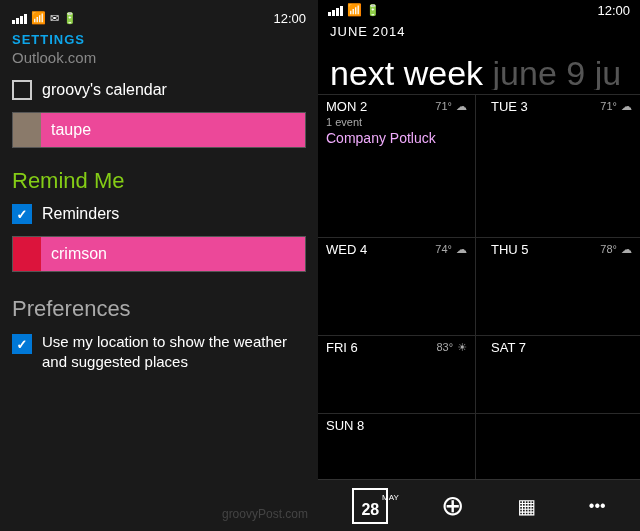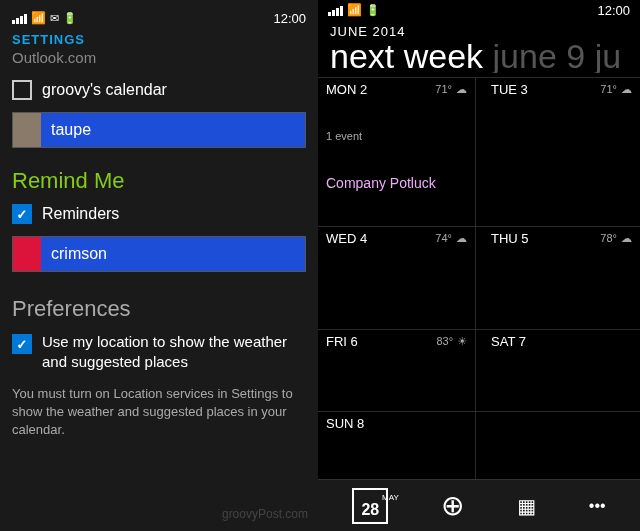--- a/index.html
+++ b/index.html
@@ -97,21 +97,21 @@
 
     .checkbox-label {
       color: #fff;
       font-size: 16px;
     }
 
     .color-swatch-row {
       display: flex;
       align-items: center;
       border: 1px solid #555;
-      background: #1d4ed8;
+      background: #ec4899;
       margin-bottom: 16px;
       height: 36px;
     }
 
     .color-swatch {
       width: 28px;
       height: 100%;
       flex-shrink: 0;
     }
 
@@ -191,21 +191,21 @@
 
     .right-header {
       padding: 4px 12px 4px 12px;
     }
 
     .month-year {
       font-size: 13px;
       color: #fff;
       letter-spacing: 1px;
       text-transform: uppercase;
-      margin-bottom: 0;
+      margin-bottom: 17px;
     }
 
     .week-label {
       font-size: 34px;
       font-weight: 300;
       color: #fff;
       line-height: 1.0;
       white-space: nowrap;
       overflow: hidden;
     }
@@ -225,21 +225,20 @@
       border-top: 1px solid #2a2a2a;
       flex: 1;
     }
 
     .day-cell {
       flex: 1;
       padding: 4px 8px;
       border-right: 1px solid #2a2a2a;
       display: flex;
       flex-direction: column;
-      gap: 31px;
     }
 
     .day-cell:last-child {
       border-right: none;
       margin-left: 7px;
     }
 
     .day-header {
       display: flex;
       align-items: center;
@@ -373,21 +372,20 @@
     <span class="color-name">crimson</span>
   </div>
 
   <div class="preferences-title">Preferences</div>
 
   <div class="checkbox-row-multi">
     <div class="checkbox checked" style="margin-top:2px;"></div>
     <span class="checkbox-label-multi">Use my location to show the weather and suggested places</span>
   </div>
 
-  <div class="note-text">You must turn on Location services in Settings to show the weather and suggested places in your calendar.</div>
 
   <div class="watermark">groovyPost.com</div>
 </div>
 
 <div class="right-panel">
 
   <div class="right-status-bar">
     <div style="display:flex;gap:4px;align-items:center;">
       <div class="signal-bars">
         <div class="signal-bar" style="height:4px;"></div>

